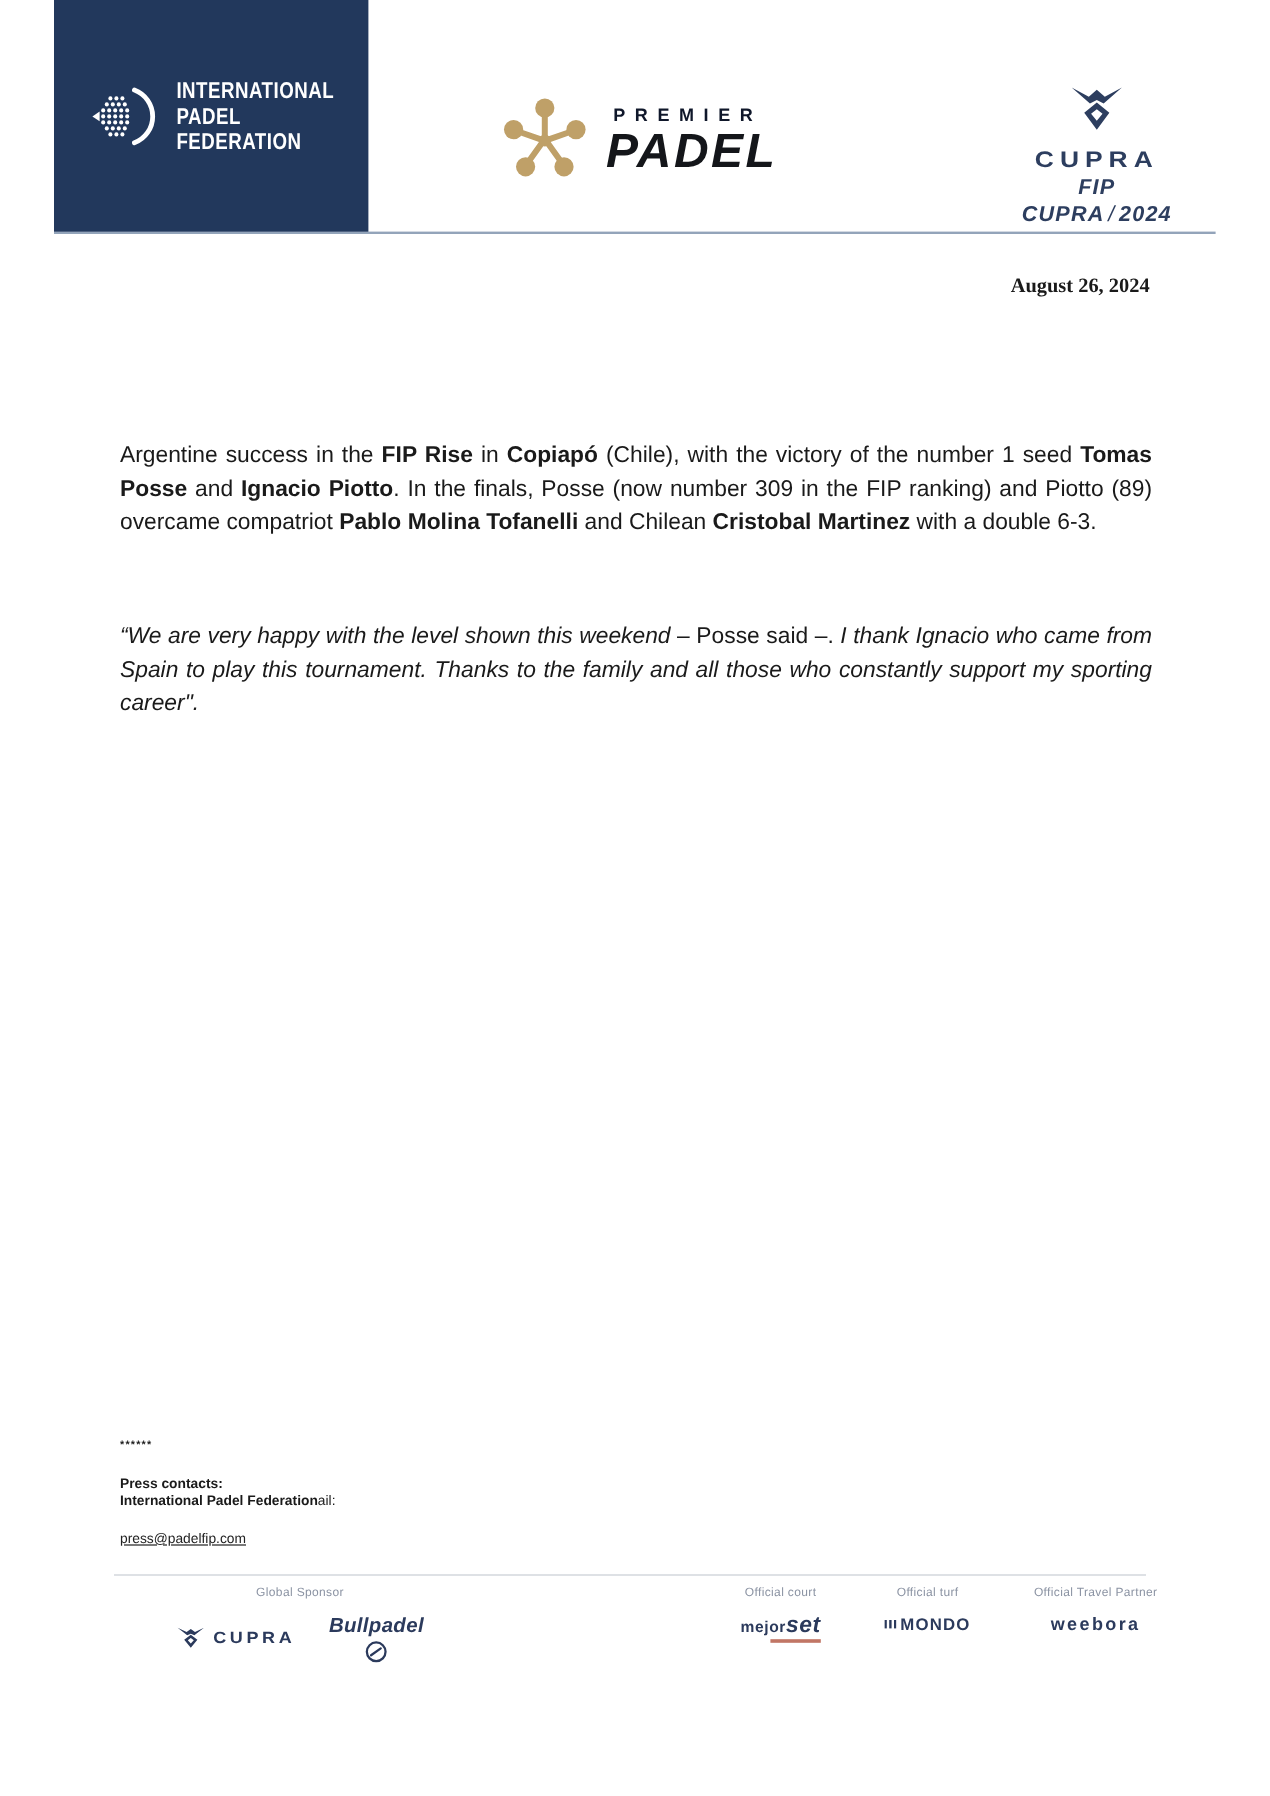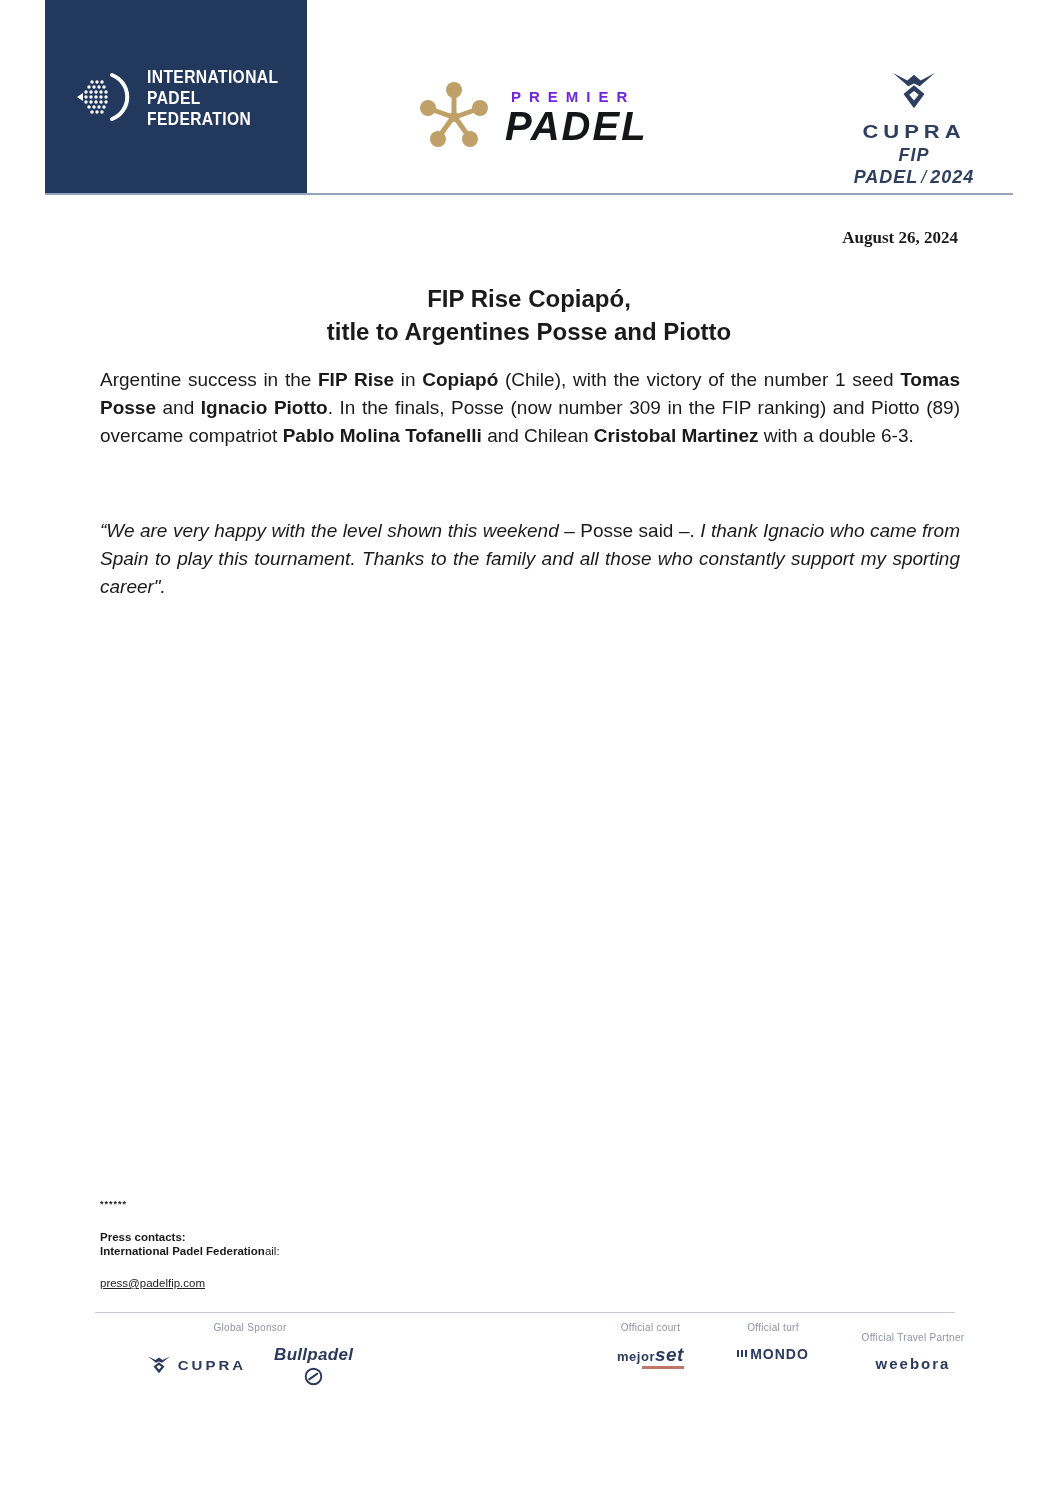--- a/index.html
+++ b/index.html
@@ -9,21 +9,21 @@
 
   
   .ipf-block { position:absolute; left:45px; top:0; width:262px; height:194px;
                background:#22385c; display:flex; align-items:center; justify-content:flex-end; gap:10px; }
   .ipf-icon { flex:0 0 auto; }
   .ipf-text { color:#fff; font-weight:700; font-size:19px; line-height:21px;
               transform:scaleX(.82); transform-origin:left center; letter-spacing:.5px; white-space:nowrap; }
 
   .premier-logo { position:absolute; left:415px; top:78px; display:flex; align-items:center; gap:12px; }
   .premier-text { display:flex; flex-direction:column; }
-  .premier-top { font-size:15px; font-weight:700; letter-spacing:8px; color:#6d28d9; padding-left:6px; }
+  .premier-top { font-size:15px; font-weight:700; letter-spacing:8px; color:#0f172a; padding-left:6px; }
   .premier-bottom { font-size:40px; font-weight:800; font-style:italic; letter-spacing:2px; color:#14161a; line-height:42px; }
 
   .cupra-logo { position:absolute; left:838px; top:72px; width:152px; text-align:center; color:#2d3e5f; }
   .cupra-word { font-size:22px; font-weight:700; letter-spacing:5px; line-height:24px; margin-top:4px;
                 transform:scaleY(.85); }
   .cupra-tour { font-size:18px; font-weight:700; font-style:italic; letter-spacing:1px; line-height:22px; }
   .cupra-tour .slash { font-weight:400; padding:0 3px; color:#2d3e5f; }
 
   .header-rule { position:absolute; left:45px; top:193px; width:968px; height:2px; background:#93a4ba; }
 
@@ -47,21 +47,21 @@
   .contacts a { color:#222; text-decoration:underline; display:inline-block; margin-top:18px; }
 
   
   .footer-rule { position:absolute; left:95px; top:1312px; width:860px; height:1px; background:#c8cdd5; }
   .fgroup { position:absolute; top:1322px; text-align:center; color:#2b3a5c; }
   .flabel { font-size:10px; color:#8b93a3; letter-spacing:.3px; display:block; margin-bottom:12px; }
   .g1 { left:95px; width:310px; }
   .g1 .logos { display:flex; align-items:center; justify-content:center; gap:28px; }
   .g2 { left:588px; width:125px; }
   .g3 { left:713px; width:120px; }
-  .g4 { left:843px; width:140px;margin-top:10px; }
+  .g4 { left:843px; width:140px; }
 
   .cupra-foot { display:flex; align-items:center; gap:7px; font-size:15px; font-weight:700;
                 letter-spacing:3px; transform:scaleY(.9); }
   .bullpadel { display:flex; align-items:center; gap:2px; font-size:17px; font-weight:800; font-style:italic;
                letter-spacing:.3px;flex-direction:column; }
   .mejorset { display:inline-block; line-height:1; }
   .mejorset .mj { font-size:13px; font-weight:600; letter-spacing:.5px; }
   .mejorset .st { font-size:19px; font-weight:800; letter-spacing:.5px;font-style:italic; }
   .mejorset .sub { height:3px; width:42px; background:#b2543f; margin:2px 0 0 auto; opacity:.8; }
   .mondo { display:inline-flex; align-items:center; gap:3px; font-size:14px; font-weight:800; letter-spacing:1px; }
@@ -139,32 +139,28 @@
 
   <div class="cupra-logo">
     <svg width="46" height="40" viewBox="0 0 48 42">
       <g fill="#2d3e5f">
         <path d="M2 1 L17 9 L24 3 L31 9 L46 1 L30 15 L24 12 L18 15 Z"></path>
         <path d="M24 14 L13 23 L24 38 L35 23 Z M24 20 L29 24 L24 30 L19 24 Z" fill-rule="evenodd"></path>
       </g>
     </svg>
     <div class="cupra-word">CUPRA</div>
     <div class="cupra-tour">
-      <span>FIP PADEL</span><span class="slash">/</span><span>2024</span>
+      <span>FIP CUPRA</span><span class="slash">/</span><span>2024</span>
     </div>
   </div>
 
   <div class="header-rule"></div>
 
   <div class="date">August 26, 2024</div>
 
-  <h1 class="title">
-    <span>FIP Rise Copiapó,</span><br>
-    <span>title to Argentines Posse and Piotto</span>
-  </h1>
 
   <p class="para p1"><span>Argentine success in the </span><span class="b">FIP Rise</span><span> in </span><span class="b">Copiapó</span><span> (Chile), with the victory of the number 1 seed </span><span class="b">Tomas Posse</span><span> and </span><span class="b">Ignacio Piotto</span><span>. In the finals, Posse (now number 309 in the FIP ranking) and Piotto (89) overcame compatriot </span><span class="b">Pablo Molina Tofanelli</span><span> and Chilean </span><span class="b">Cristobal Martinez</span><span> with a double 6-3.</span></p>
 
   <p class="para quote"><span>“We are very happy with the level shown this weekend</span><span class="up"> – Posse said –. </span><span>I thank Ignacio who came from Spain to play this tournament. Thanks to the family and all those who constantly support my sporting career".</span></p>
 
   <div class="stars">******</div>
 
   <div class="contacts">
     <div class="bold">Press contacts:</div>
     <div><span class="bold">International Padel Federation</span><span>ail:</span></div>

